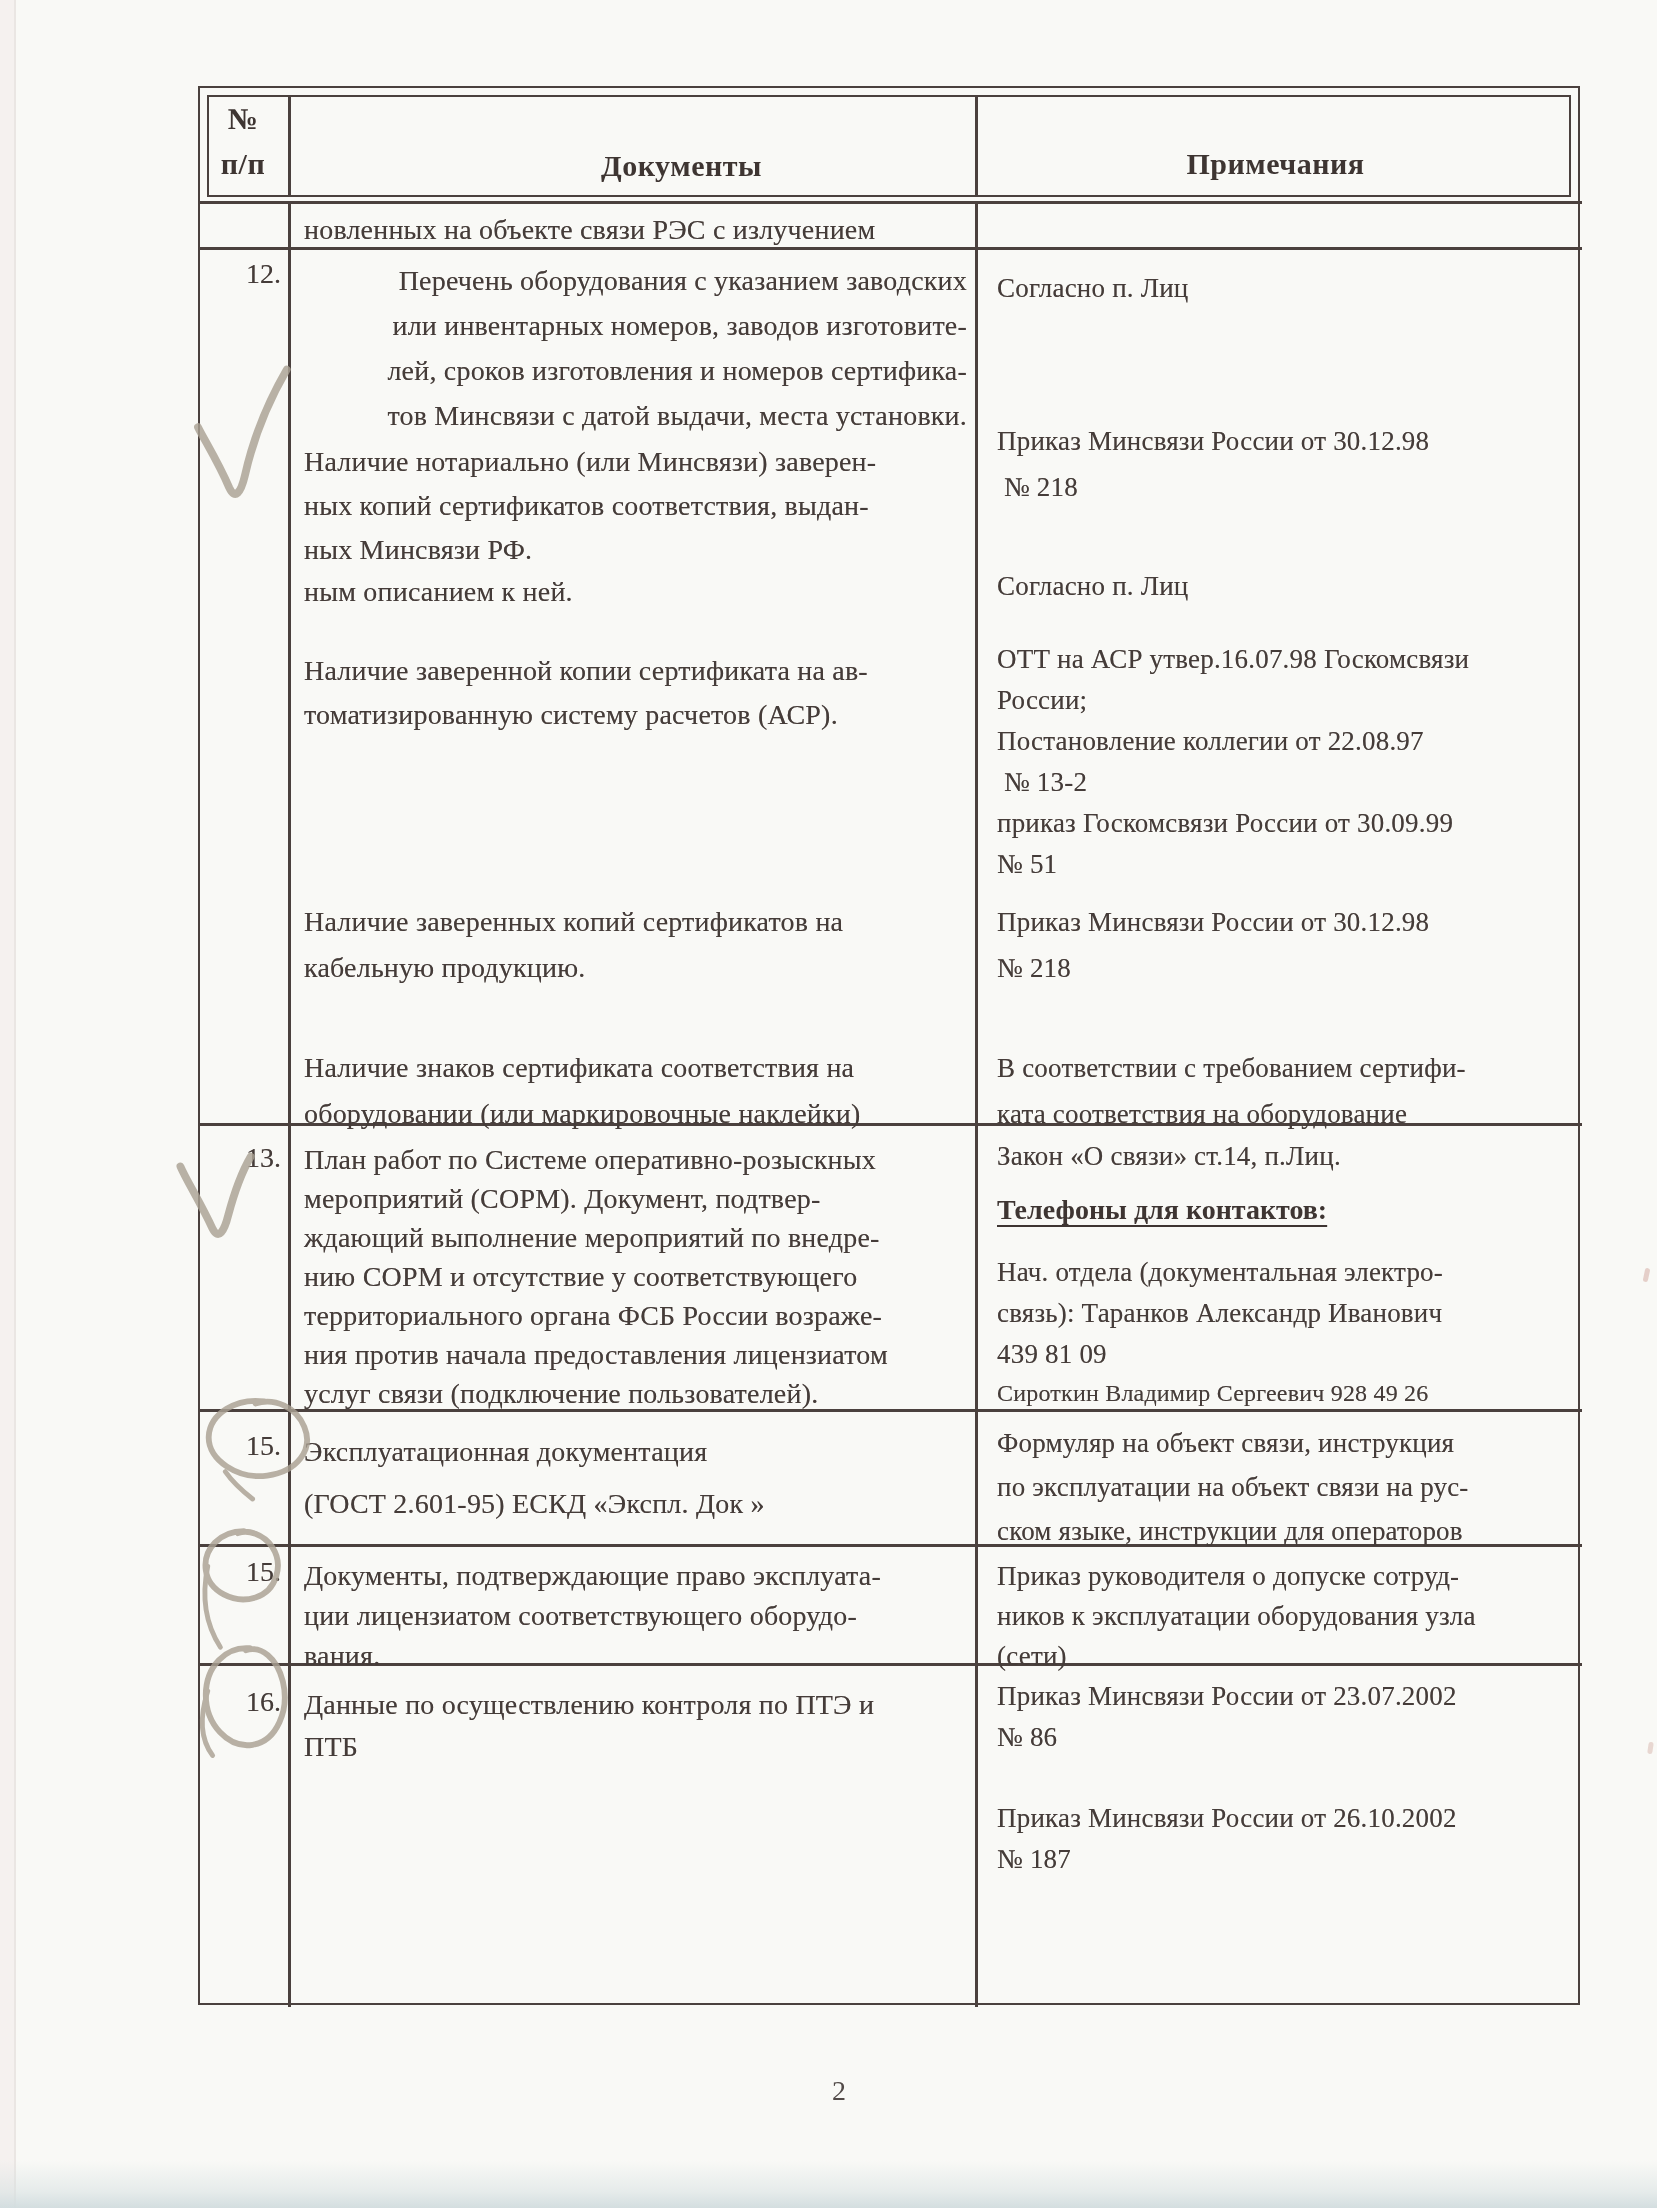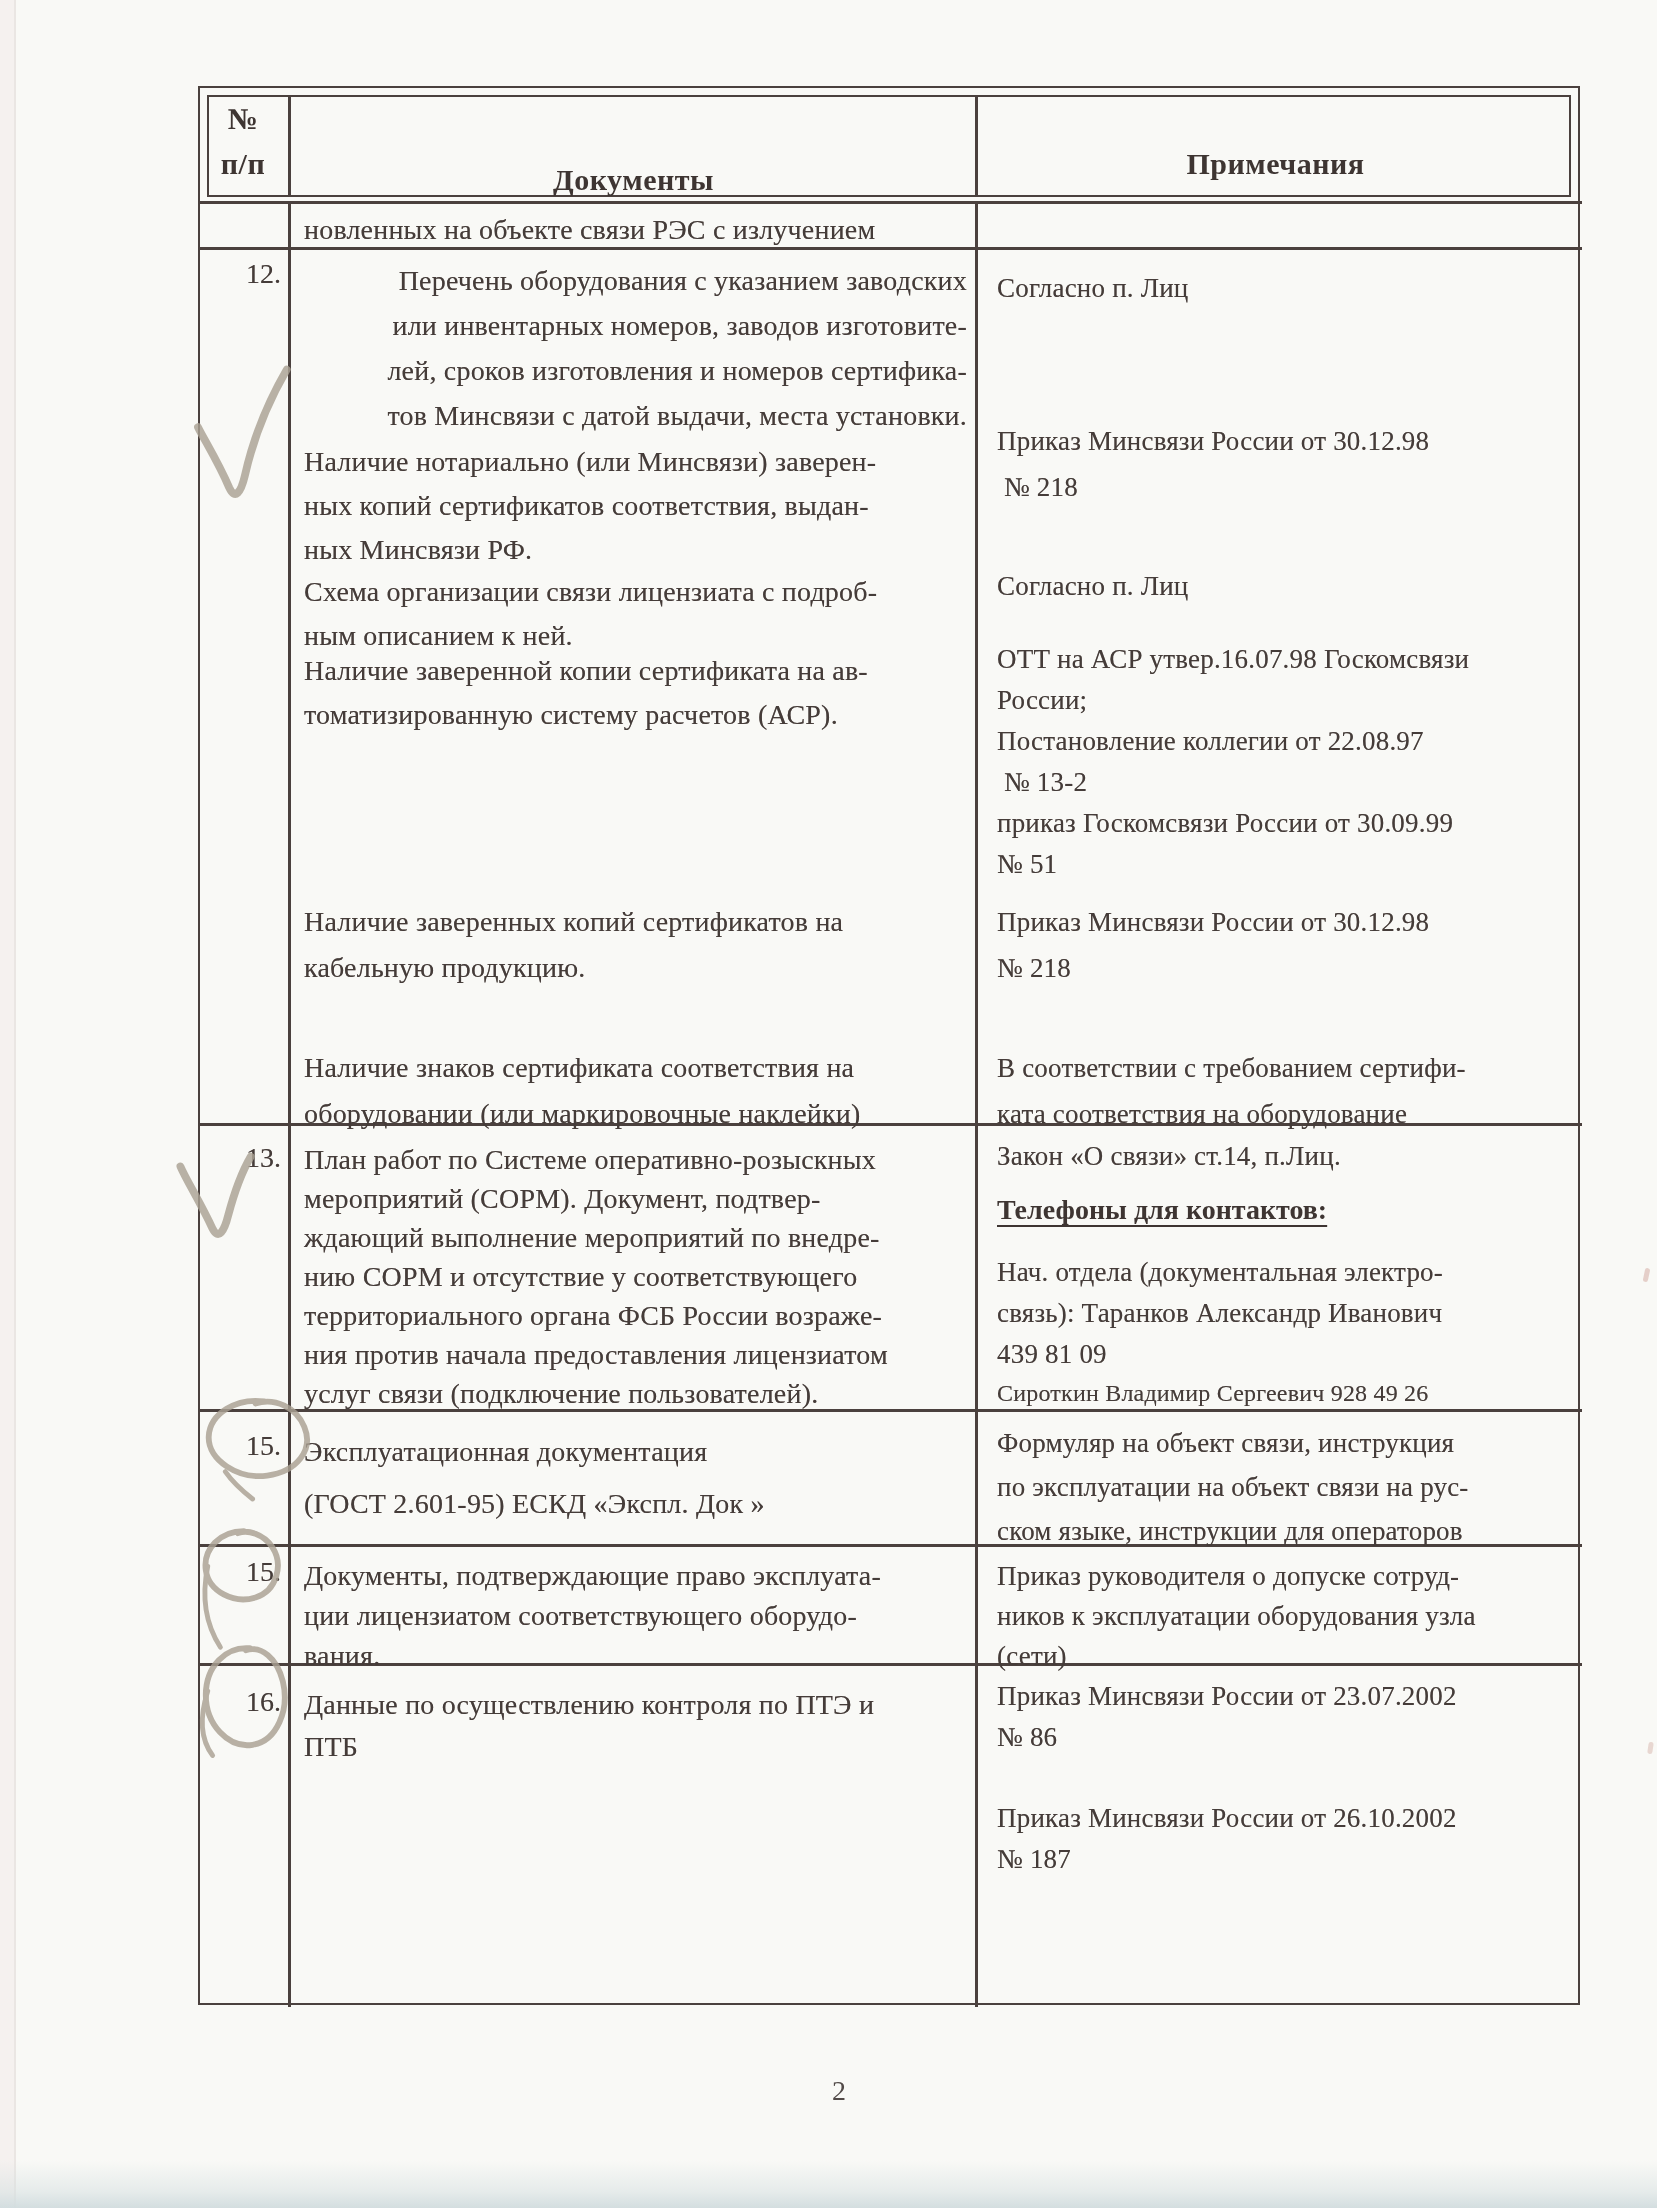--- a/index.html
+++ b/index.html
@@ -50,41 +50,40 @@
 <div class="abs hl" style="top:247px;"></div>
 <div class="abs hl" style="top:1123px;"></div>
 <div class="abs hl" style="top:1409px;"></div>
 <div class="abs hl" style="top:1544px;"></div>
 <div class="abs hl" style="top:1663px;"></div>
 <div class="abs vl" style="left:288px;"></div>
 <div class="abs vl" style="left:975px;"></div>
 
 <div class="abs hdr-label" style="left:198px;top:102px;width:90px;">№</div>
 <div class="abs hdr-label" style="left:198px;top:147px;width:90px;">п/п</div>
-<div class="abs hdr-label" style="left:291px;top:163px;width:685px;">Документы</div>
+<div class="abs hdr-label" style="left:291px;top:149px;width:685px;padding-left:48px;">Документы</div>
 <div class="abs hdr-label" style="left:975px;top:147px;width:601px;">Примечания</div>
 
 <div class="abs doc" style="left:304px;top:207px;">
     <div class="ln">новленных на объекте связи РЭС с излучением</div>
   </div>
 
 <div class="abs rownum" style="left:198px;top:258px;">12.</div>
 <div class="abs doc" style="left:304px;top:258px;width:663px;text-align:right;">
     <div class="ln">Перечень оборудования с указанием заводских</div>
     <div class="ln">или инвентарных номеров, заводов изготовите-</div>
     <div class="ln">лей, сроков изготовления и номеров сертифика-</div>
     <div class="ln">тов Минсвязи с датой выдачи, места установки.</div>
   </div>
 <div class="abs doc" style="left:304px;top:440px;width:663px;line-height:44px;">
     <div class="ln">Наличие нотариально (или Минсвязи) заверен-</div>
     <div class="ln">ных копий сертификатов соответствия, выдан-</div>
     <div class="ln">ных Минсвязи РФ.</div>
   </div>
 <div class="abs doc" style="left:304px;top:570px;width:663px;line-height:44px;">
-    <div class="ln">Схема организации связи лицензиата с подроб-</div>
     <div class="ln">ным описанием к ней.</div>
   </div>
 <div class="abs doc" style="left:304px;top:649px;width:663px;line-height:44px;">
     <div class="ln">Наличие заверенной копии сертификата на ав-</div>
     <div class="ln">томатизированную систему расчетов (АСР).</div>
   </div>
 <div class="abs doc" style="left:304px;top:899px;width:663px;line-height:46px;">
     <div class="ln">Наличие заверенных копий сертификатов на</div>
     <div class="ln">кабельную продукцию.</div>
   </div>

